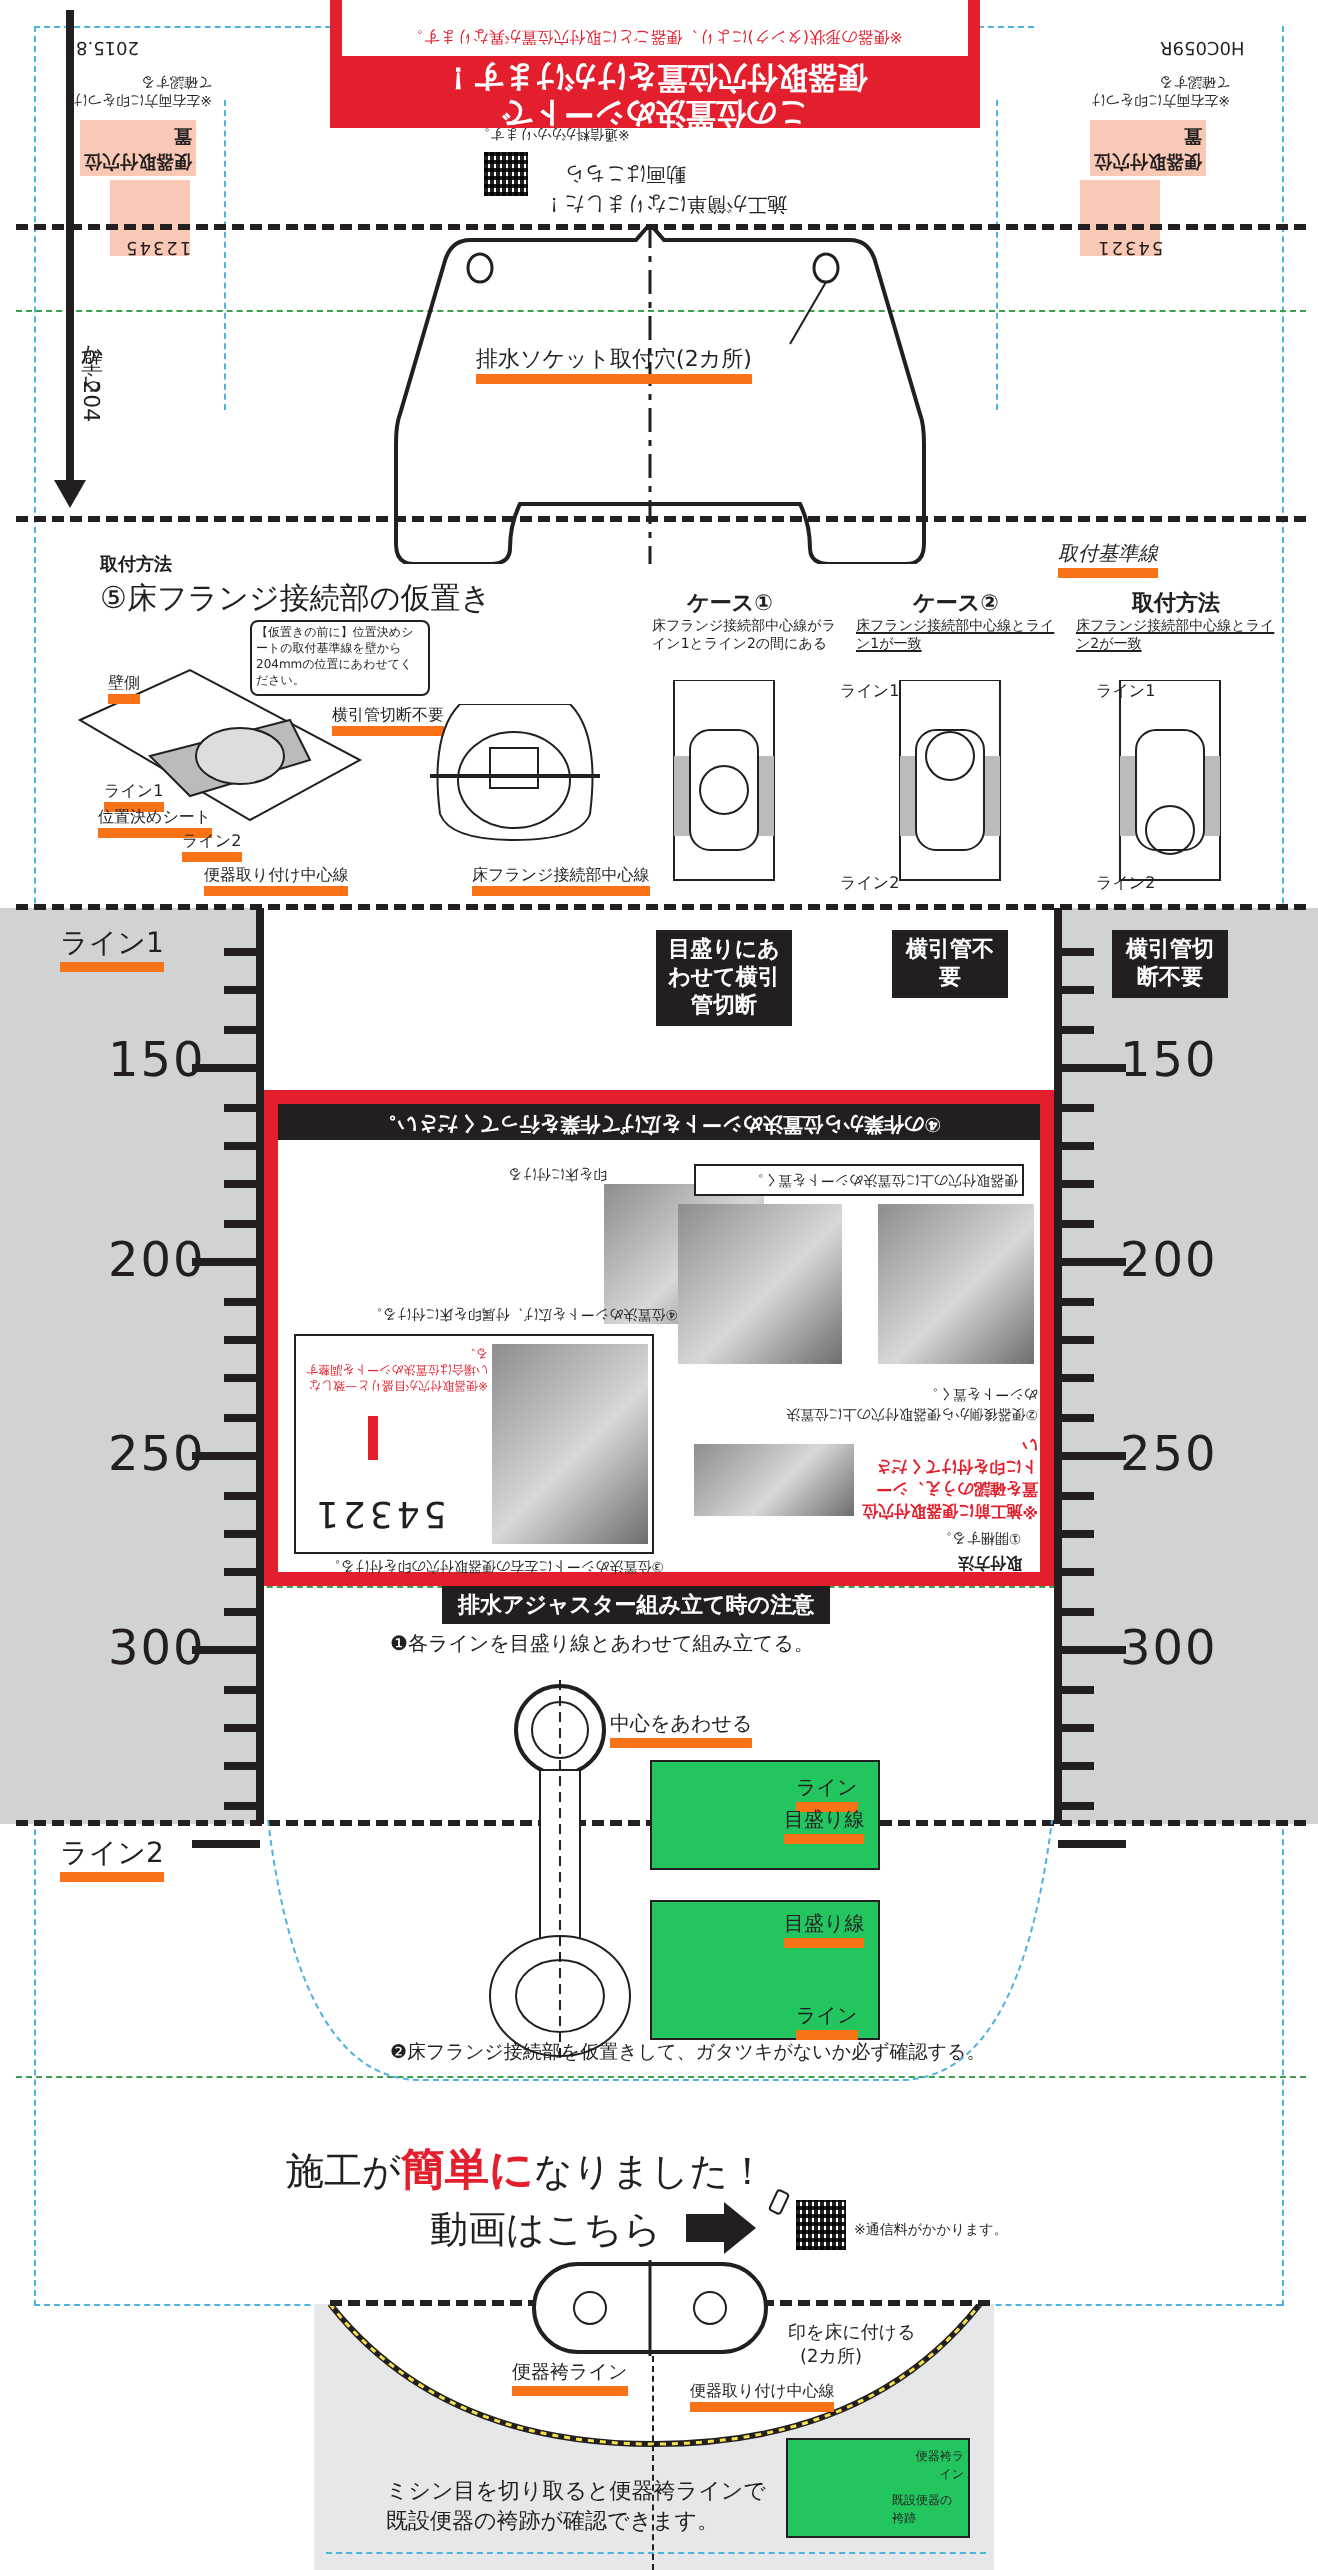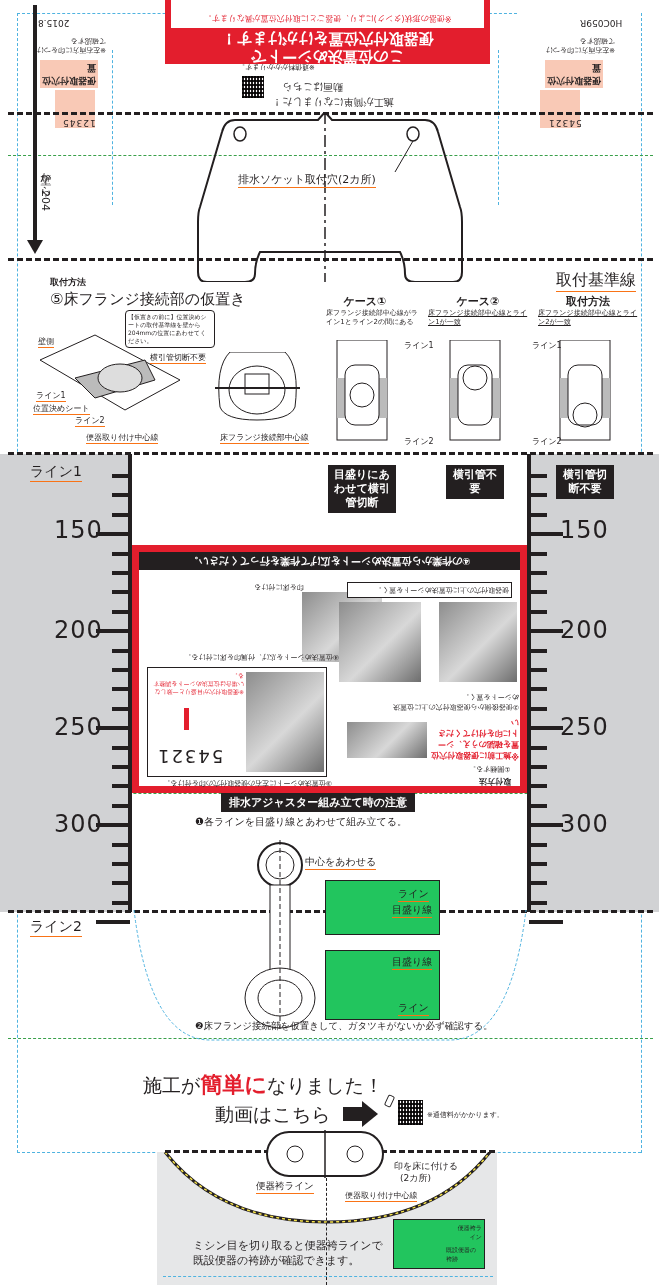--- a/index.html
+++ b/index.html
@@ -8,22 +8,22 @@
   .abs { position: absolute; }
   .flip { transform: rotate(180deg); }
   .dash-h { position: absolute; height: 0; border-top: 3px dashed #231f20; }
   .blue-dot-h { position: absolute; height: 0; border-top: 1px dashed #4fb3e0; }
   .blue-dot-v { position: absolute; width: 0; border-left: 1px dashed #4fb3e0; }
   .green-dot-h { position: absolute; height: 0; border-top: 1px dashed #3aa04a; }
   .gray-band { position: absolute; background: #d1d2d4; }
   .ruler-num { position: absolute; font-family: "DejaVu Sans", sans-serif; font-size: 24px; color: #231f20; letter-spacing: 1px; }
   .tick { position: absolute; height: 4px; background: #231f20; }
   .black-label { position: absolute; background: #231f20; color: #fff; font-weight: bold; font-size: 11px; text-align: center; line-height: 14px; padding: 3px 4px; }
-  .small { font-size: 8px; }
-  .underline { border-bottom: 1px solid #f97316; text-align: right; }
+  .small { font-size: 8px; margin-left: 16px; }
+  .underline { border-bottom: 5px solid #f97316; text-align: right; }
   .red { color: #e31e2d; }
   .salmon { background: #f9c9b6; }
   .diag-box { position: absolute; border: 1px solid #231f20; background: #22c55e; }
   .photo { position: absolute; background: linear-gradient(135deg, #8d8d8d, #d8d8d8 55%, #6d6d6d); }
   .qr { position: absolute; background:
         repeating-linear-gradient(0deg, #231f20 0 2px, #fff 2px 4px),
         repeating-linear-gradient(90deg, #231f20 0 2px, #fff 2px 3px); background-blend-mode: multiply; }
 </style>
 </head>
 <body>
@@ -71,21 +71,21 @@
 <svg class="abs" style="left:195px;top:112px;" width="270" height="170" viewBox="0 0 270 170">
   <path d="M130,0 L123,8 L40,8 Q30,8 27,20 L5,95 Q3,100 3,110 L3,160 Q3,170 12,170 L50,170 Q60,170 60,162 Q60,150 65,140 L205,140 Q210,150 210,162 Q210,170 220,170 L258,170 Q267,170 267,160 L267,110 Q267,100 265,95 L243,20 Q240,8 230,8 L137,8 Z" fill="none" stroke="#231f20" stroke-width="2"></path>
   <line x1="130" y1="0" x2="130" y2="170" stroke="#231f20" stroke-width="1.5" stroke-dasharray="12,4,3,4"></line>
   <ellipse cx="45" cy="22" rx="6" ry="7" fill="#fff" stroke="#231f20" stroke-width="1.5"></ellipse>
   <ellipse cx="218" cy="22" rx="6" ry="7" fill="#fff" stroke="#231f20" stroke-width="1.5"></ellipse>
   <line x1="218" y1="29" x2="200" y2="60" stroke="#231f20"></line>
 </svg>
 <div class="abs underline" style="left:238px;top:172px;font-size:11px;">排水ソケット取付穴(2カ所)</div>
 
 <div class="dash-h" style="left:8px;top:258px;width:645px;"></div>
-<div class="abs underline" style="left:556px;top:270px;font-size:16px;">取付基準線</div>
+<div class="abs underline" style="left:529px;top:270px;font-size:10px;font-style:italic;">取付基準線</div>
 
 <div class="abs" style="left:50px;top:276px;font-size:9px;font-weight:bold;">取付方法</div>
 <div class="abs" style="left:50px;top:290px;font-size:15px;">⑤床フランジ接続部の仮置き</div>
 <div class="abs" style="left:125px;top:310px;width:90px;font-size:6px;line-height:8px;border:1px solid #231f20;border-radius:4px;padding:2px;background:#fff;">【仮置きの前に】位置決めシートの取付基準線を壁から204mmの位置にあわせてください。</div>
 <svg class="abs" style="left:35px;top:320px;" width="150" height="100" viewBox="0 0 150 100">
   <polygon points="5,40 60,15 145,60 90,90" fill="#fff" stroke="#231f20"></polygon>
   <polygon points="40,58 110,40 120,60 60,78" fill="#bbb" stroke="#231f20"></polygon>
   <ellipse cx="85" cy="58" rx="22" ry="14" fill="#ddd" stroke="#231f20"></ellipse>
 </svg>
 <div class="abs small underline" style="left:38px;top:336px;">壁側</div>

